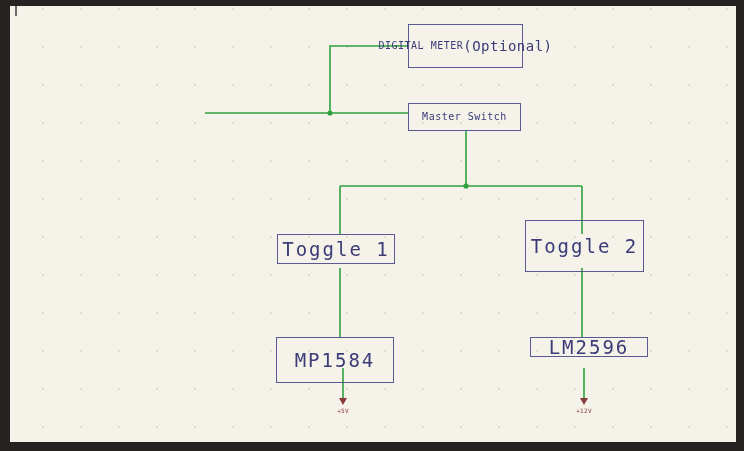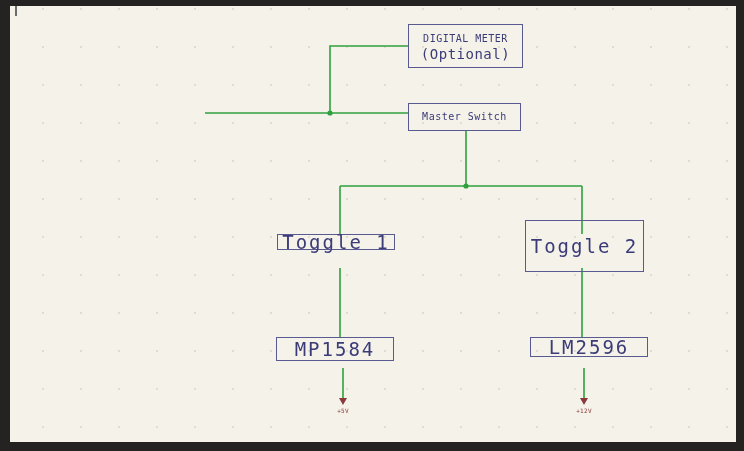--- a/index.html
+++ b/index.html
@@ -36,21 +36,21 @@
   .wire-layer{
     position:absolute;left:0;top:0;
     pointer-events:none;
   }
   .wire{stroke:var(--wire-green);stroke-width:1.6;fill:none;}
   .junction{fill:var(--wire-green);stroke:none;}
   .power-arrow{fill:var(--power-red);stroke:none;}
   .block{
     position:absolute;
     border:1.4px solid var(--box-border);
-    display:flex;flex-direction:column;
+    display:flex;flex-direction:row;
     align-items:center;justify-content:center;
     row-gap:4px;
     color:var(--box-text);
     background:transparent;
   }
   .t-lg{font-size:19px;letter-spacing:2px;line-height:22px;white-space:nowrap;}
   .t-xl{font-size:20px;letter-spacing:5px;line-height:22px;white-space:nowrap;}
   .t-sm{font-size:10px;letter-spacing:0.5px;line-height:12px;white-space:nowrap;}
   .t-xs{font-size:14px;letter-spacing:0.5px;line-height:11px;white-space:nowrap;}
   .t-md{font-size:11px;letter-spacing:1px;line-height:13px;white-space:nowrap;}
@@ -91,29 +91,29 @@
   <div class="block" style="left:408px;top:24px;width:115px;height:44px">
     <div class="t-sm">DIGITAL METER</div>
     <div class="t-xs">(Optional)</div>
   </div>
 
 
   <div class="block" style="left:408px;top:103px;width:113px;height:28px">
     <div class="t-sm">Master Switch</div>
   </div>
 
-  <div class="block" style="left:277px;top:234px;width:118px;height:16px">
+  <div class="block" style="left:277px;top:234px;width:118px;height:30px">
     <div class="t-lg">Toggle 1</div>
   </div>
 
   <div class="block" style="left:525px;top:220px;width:119px;height:52px">
     <div class="t-lg">Toggle 2</div>
   </div>
 
-  <div class="block" style="left:276px;top:337px;width:118px;height:24px">
+  <div class="block" style="left:276px;top:337px;width:118px;height:46px">
     <div class="t-lg">MP1584</div>
   </div>
 
   <div class="block" style="left:530px;top:337px;width:118px;height:20px">
     <div class="t-lg">LM2596</div>
   </div>
 
   <div class="power-label" style="left:343px;top:407px">+5V</div>
 
   <div class="power-label" style="left:584px;top:407px">+12V</div>

